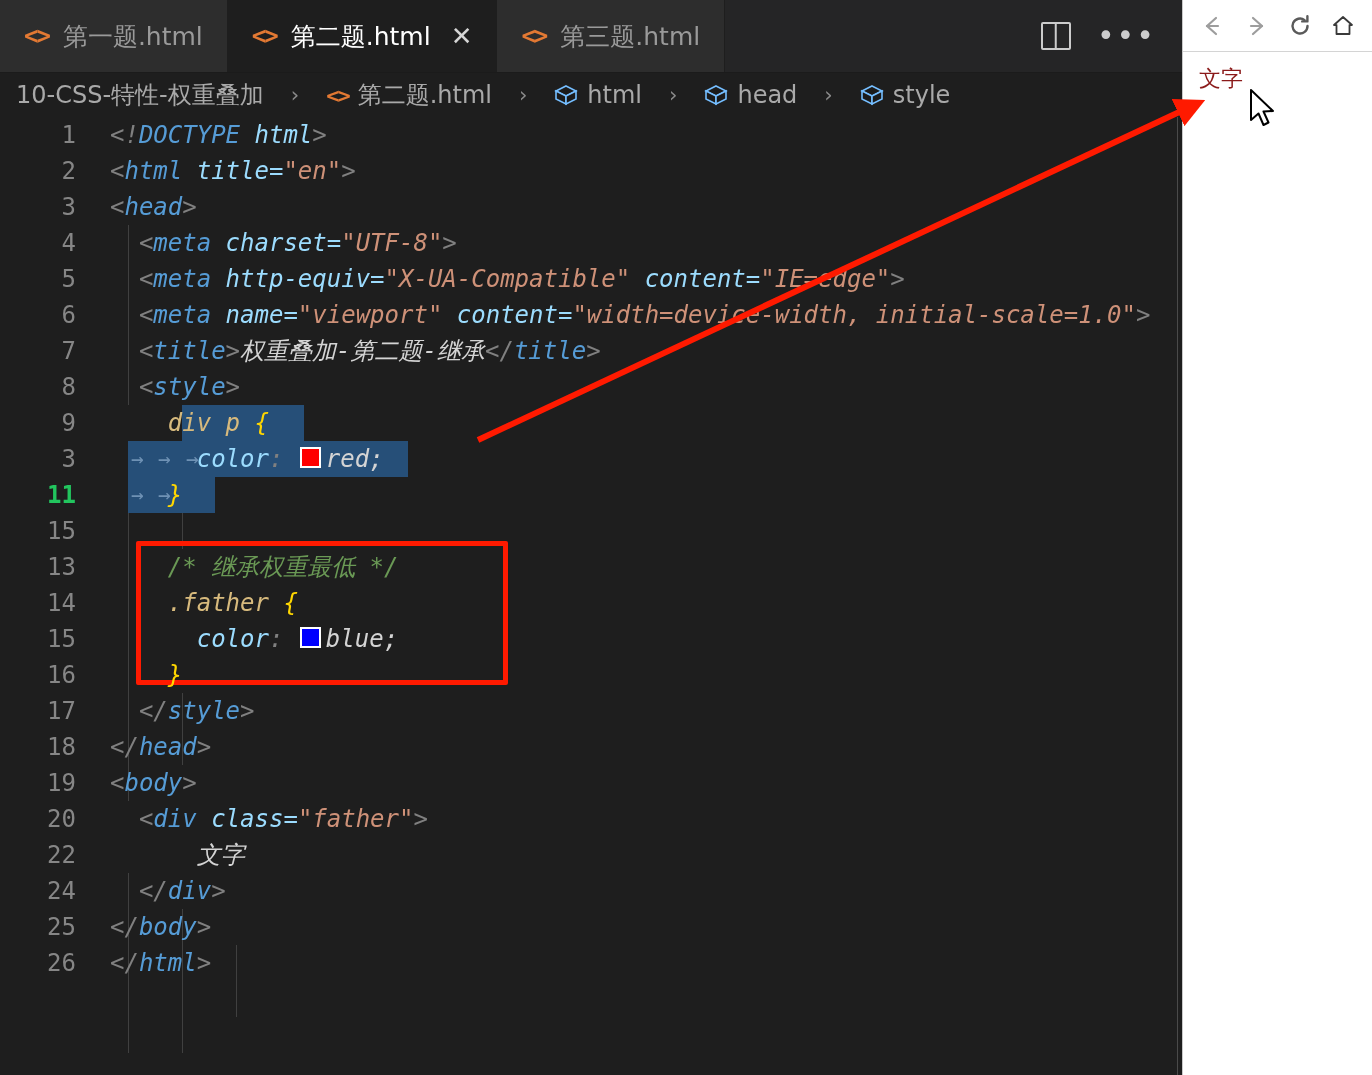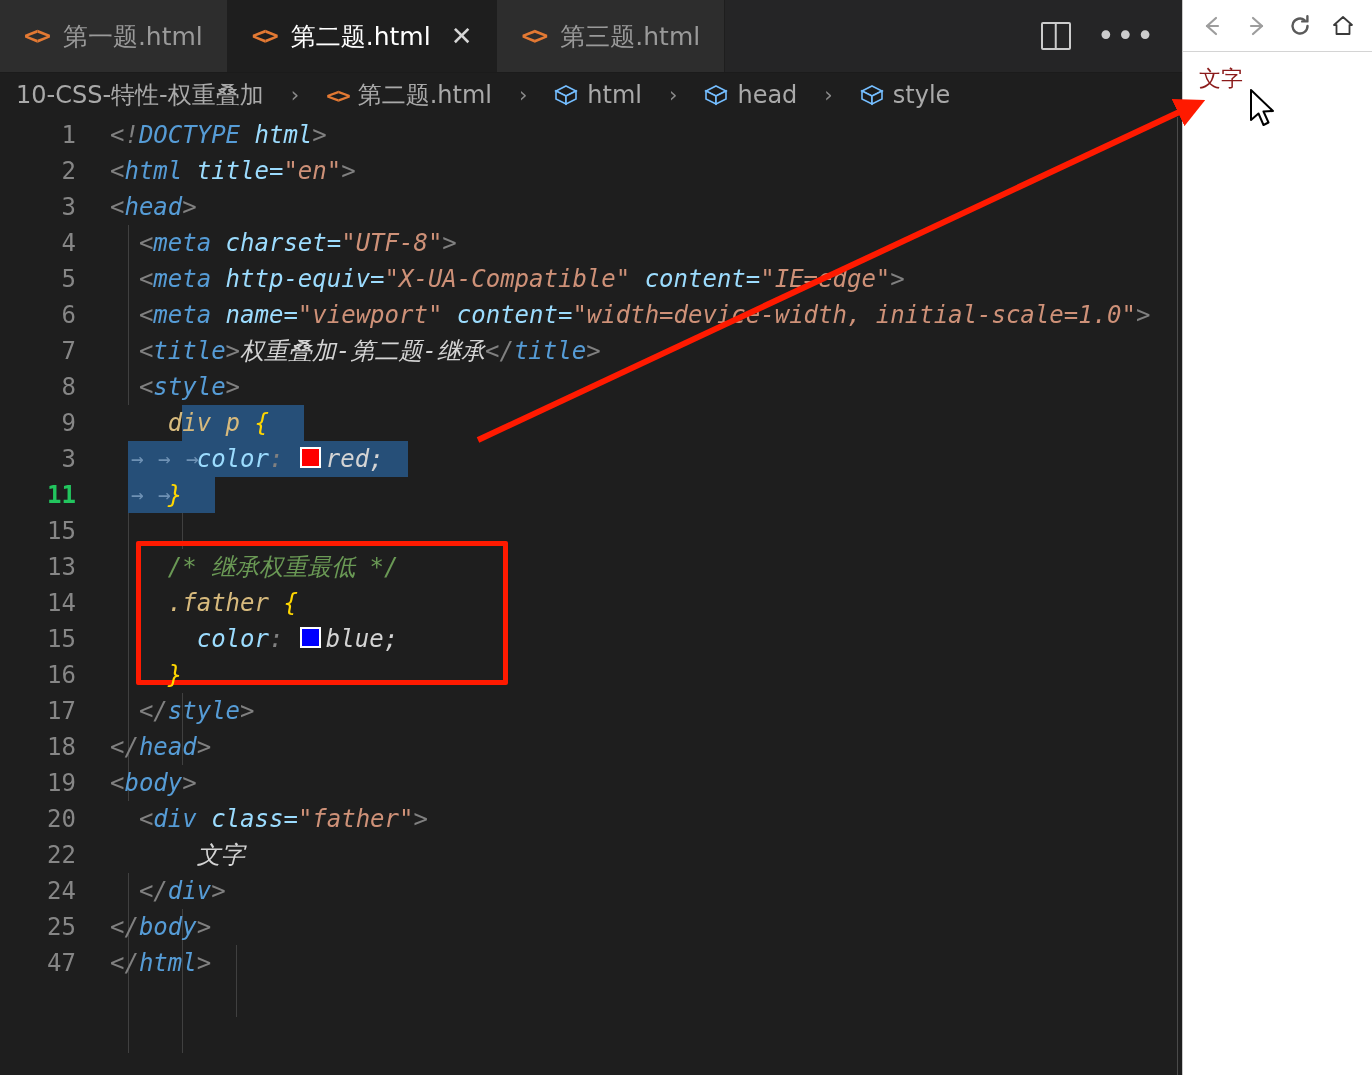--- a/index.html
+++ b/index.html
@@ -515,21 +515,21 @@
         <span class="gutter">24</span>
         <span class="code-text">  <span class="t-punc">&lt;/</span><span class="t-tag">div</span><span class="t-punc">&gt;</span></span>
       </div>
 
       <div class="code-row">
         <span class="gutter">25</span>
         <span class="code-text"><span class="t-punc">&lt;/</span><span class="t-tag">body</span><span class="t-punc">&gt;</span></span>
       </div>
 
       <div class="code-row">
-        <span class="gutter">47</span>
+        <span class="gutter">26</span>
         <span class="code-text"><span class="t-punc">&lt;/</span><span class="t-tag">html</span><span class="t-punc">&gt;</span></span>
       </div>
 
     </div>
   </div>
 
   <div class="browser-pane">
     <div class="browser-toolbar">
       <div class="nav-btn dim">
         <svg width="26" height="26" viewBox="0 0 26 26">

